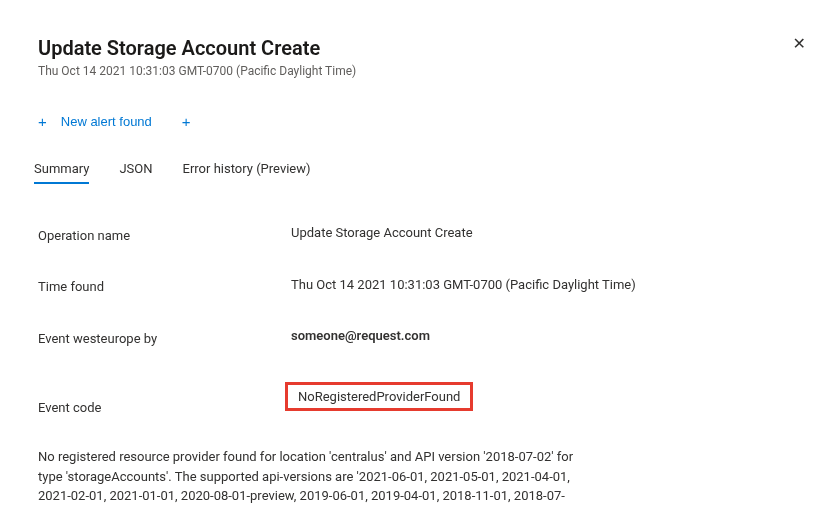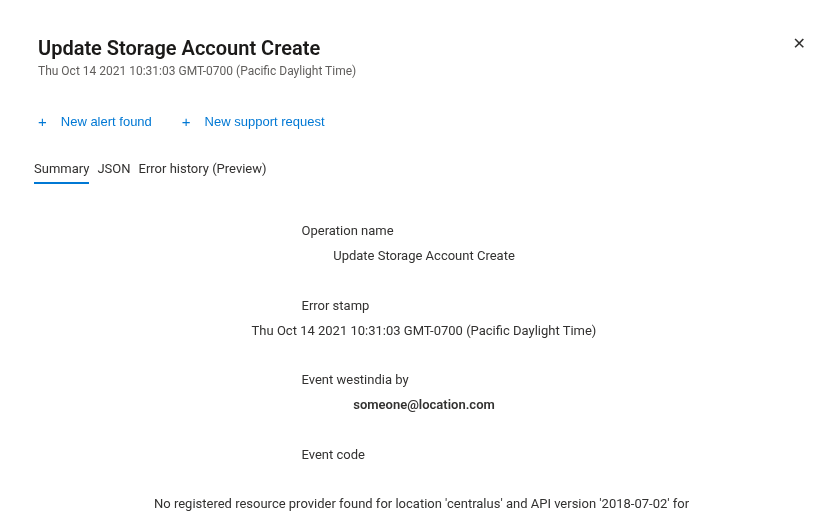--- a/index.html
+++ b/index.html
@@ -50,20 +50,21 @@
       border: none;
       padding: 0;
     }
     .plus-icon {
       font-size: 15px;
       font-weight: 400;
       line-height: 1;
     }
     .tabs {
       display: flex;
+      gap: 22px;
       border-bottom: 1px solid transparent;
       margin-bottom: 18px;
     }
     .tab {
       font-size: 13px;
       color: #323130;
       padding-bottom: 6px;
       cursor: pointer;
       border-bottom: 2px solid transparent;
     }
@@ -71,23 +72,22 @@
       border-bottom: 2px solid #0078d4;
       font-weight: 400;
     }
     .details {
       display: flex;
       flex-direction: column;
       gap: 0;
     }
     .row {
       display: flex;
-      align-items: center;
+      align-items: flex-end;
       padding: 8px 0;
-      flex-direction: column;
     }
     .row-label {
       width: 245px;
       flex-shrink: 0;
       font-size: 13px;
       color: #323130;
     }
     .row-value {
       font-size: 13px;
       color: #323130;
@@ -117,42 +117,46 @@
   </div>
 </div>
 
 <div class="toolbar">
   <button class="toolbar-btn">
     <span class="plus-icon">+</span>
     <span>New alert found</span>
   </button>
   <button class="toolbar-btn">
     <span class="plus-icon">+</span>
-    <span>New support request</span>
   </button>
 </div>
 
 <div class="tabs">
   <div class="tab active">Summary</div>
   <div class="tab">JSON</div>
   <div class="tab">Error history (Preview)</div>
 </div>
 
 <div class="details">
   <div class="row">
     <div class="row-label">Operation name</div>
     <div class="row-value">Update Storage Account Create</div>
   </div>
   <div class="row">
-    <div class="row-label">Error stamp</div>
+    <div class="row-label">Time found</div>
     <div class="row-value">Thu Oct 14 2021 10:31:03 GMT-0700 (Pacific Daylight Time)</div>
   </div>
   <div class="row">
-    <div class="row-label">Event westindia by</div>
-    <div class="row-value bold">someone@location.com</div>
+    <div class="row-label">Event westeurope by</div>
+    <div class="row-value bold">someone@request.com</div>
   </div>
   <div class="row">
     <div class="row-label">Event code</div>
+    <div class="row-value">
+      <span class="highlight-box">
+        <span>NoRegisteredProviderFound</span>
+      </span>
+    </div>
   </div>
   <div class="row">
     <div class="row-value">No registered resource provider found for location 'centralus' and API version '2018-07-02' for type 'storageAccounts'. The supported api-versions are '2021-06-01, 2021-05-01, 2021-04-01, 2021-02-01, 2021-01-01, 2020-08-01-preview, 2019-06-01, 2019-04-01, 2018-11-01, 2018-07-01, 2018-03-01-preview, 2018-02-01, 2017-10-01, 2017-06-01, 2016-12-01, 2016-05-01, 2016-01-01, 2015-06-15, 2015-05-01-preview'. The supported locations are 'eastus, eastus2, westus, westeurope, eastasia, southeastasia, japaneast, japanwest, northcentralus, southcentralus, centralus, northeurope, brazilsouth, australiaeast, australiasoutheast, southindia, centralindia, westindia, canadaeast, canadacentral, westus2, westcentralus, uksouth, ukwest, koreacentral, koreasouth, francecentral, australiacentral, southafricanorth, uaenorth, switzerlandnorth, germanywestcentral, norwayeast, westus3, jioindiawest'.</div>
   </div>
 </div>
 
 </body></html>

